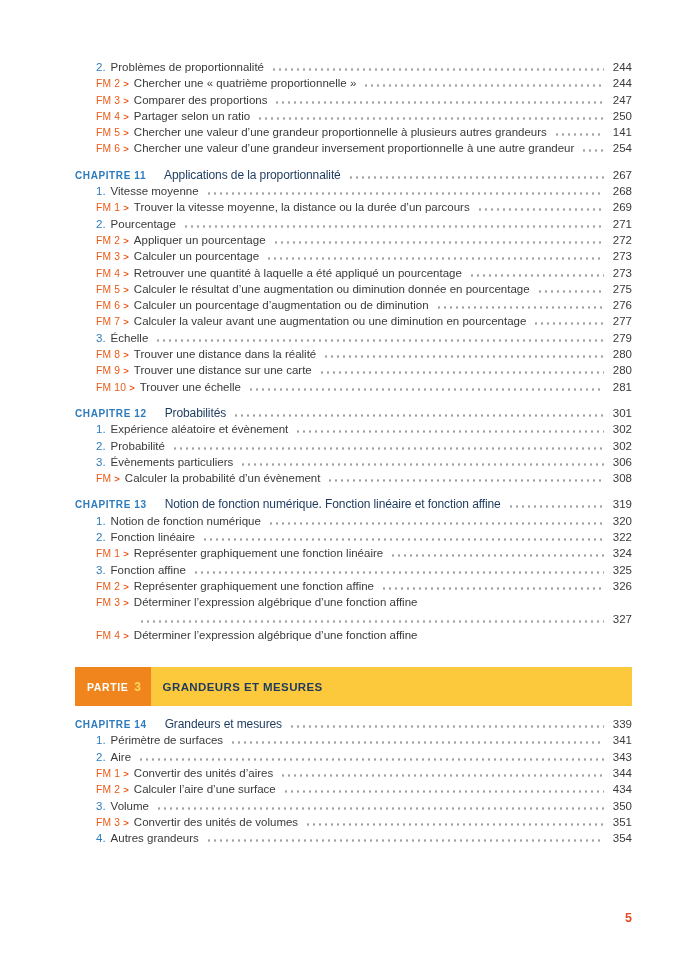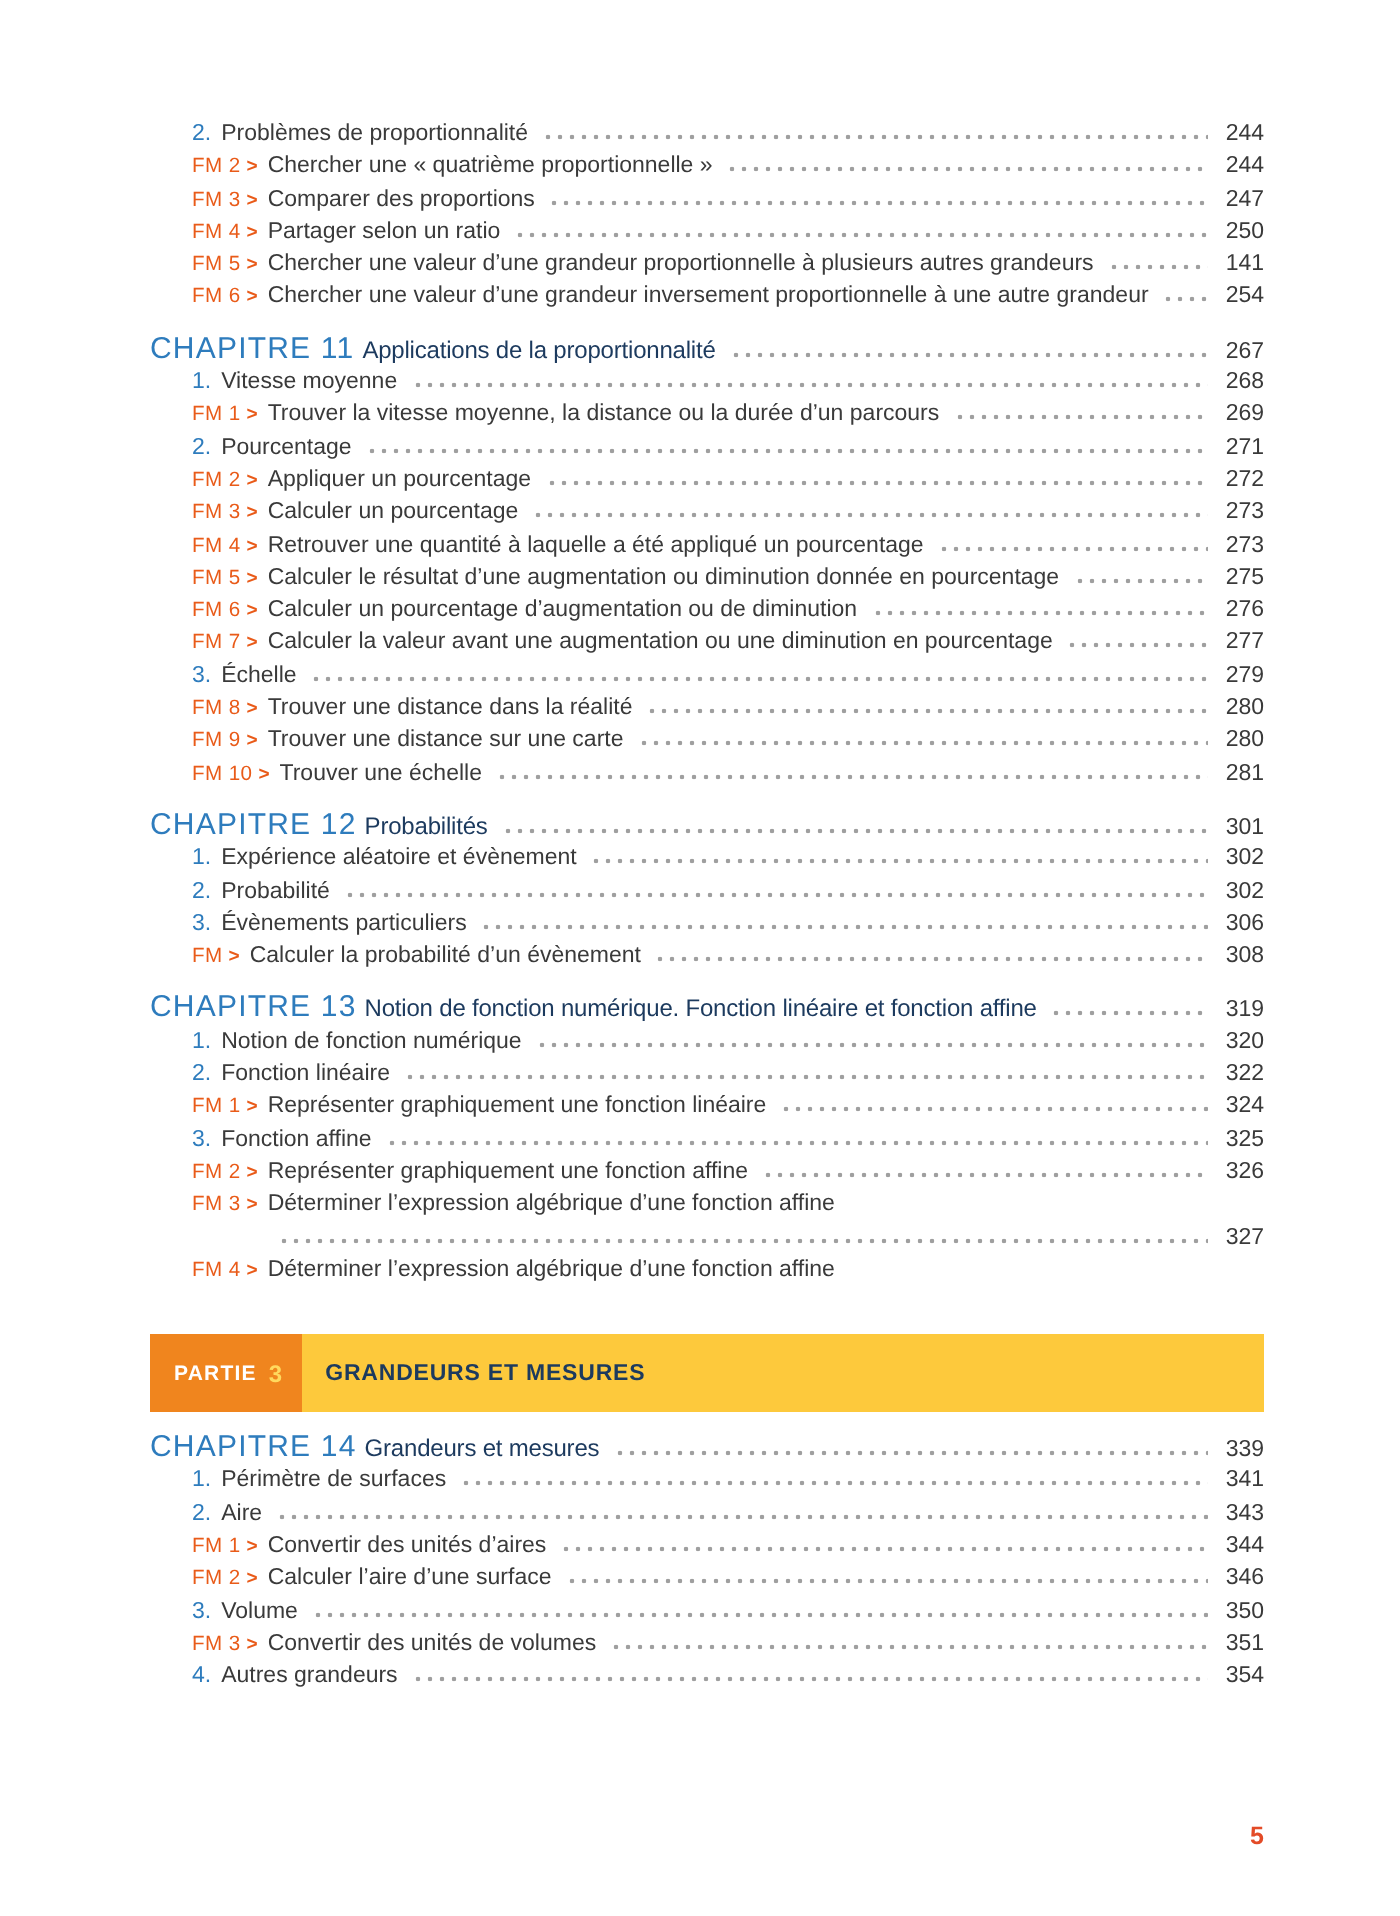--- a/index.html
+++ b/index.html
@@ -35,23 +35,23 @@
   .fm-label {
     color: #e95b19; font-weight: 400;
     font-size: 10.3px; letter-spacing: 0.2px;
   }
   .fm-sep {
     color: #e95b19; font-weight: 700;
     font-size: 9.5px; margin: 0 5px 0 3px;
   }
 
   .ch-label {
-    color: #2e7cbd; font-weight: 400;
-    font-size: 15px; letter-spacing: 0.6px;
-    margin-right: 4px;
+    color: #2e7cbd; font-weight: 700;
+    font-size: 10px; letter-spacing: 0.6px;
+    margin-right: 18px;
   }
   .ch-title {
     color: #1c3a5e; font-weight: 400;
     font-size: 12px; letter-spacing: -0.1px;
   }
 
   .leader {
     flex: 1 1 10px;
     min-width: 8px;
     height: 3px;
@@ -354,21 +354,21 @@
         <span class="fm-sep">&gt;</span>
         <span class="txt">Convertir des unités d’aires</span>
         <span class="leader"></span>
         <span class="pg">344</span>
       </div>
       <div class="row item">
         <span class="fm-label">FM 2</span>
         <span class="fm-sep">&gt;</span>
         <span class="txt">Calculer l’aire d’une surface</span>
         <span class="leader"></span>
-        <span class="pg">346</span>
+        <span class="pg">434</span>
       </div>
       <div class="row item">
         <span class="num">3.</span>
         <span class="txt">Volume</span>
         <span class="leader"></span>
         <span class="pg">350</span>
       </div>
       <div class="row item">
         <span class="fm-label">FM 3</span>
         <span class="fm-sep">&gt;</span>

